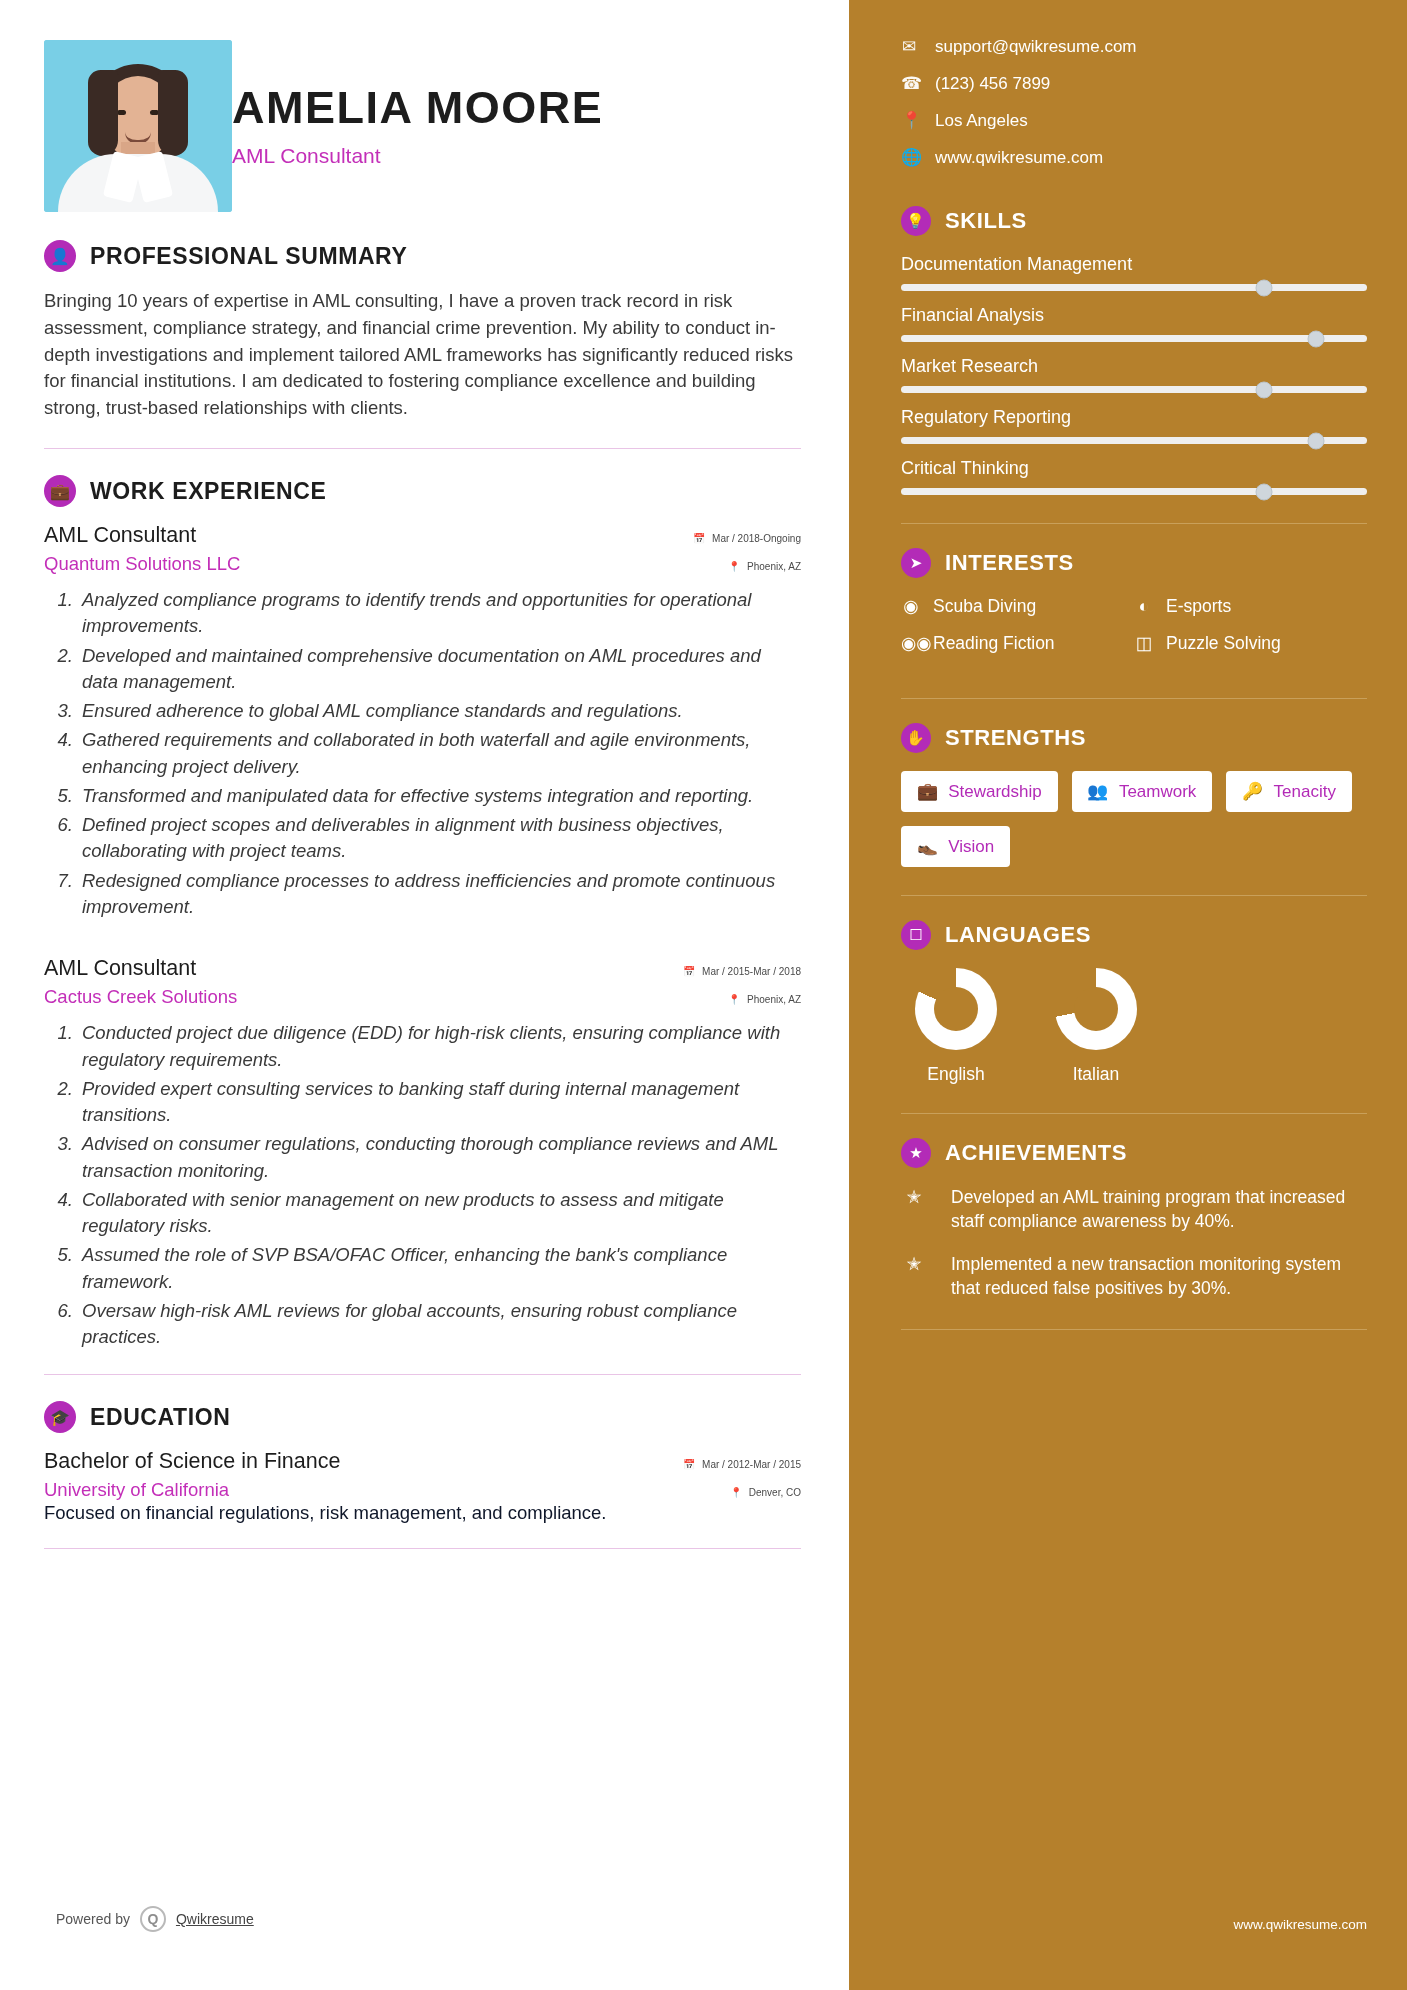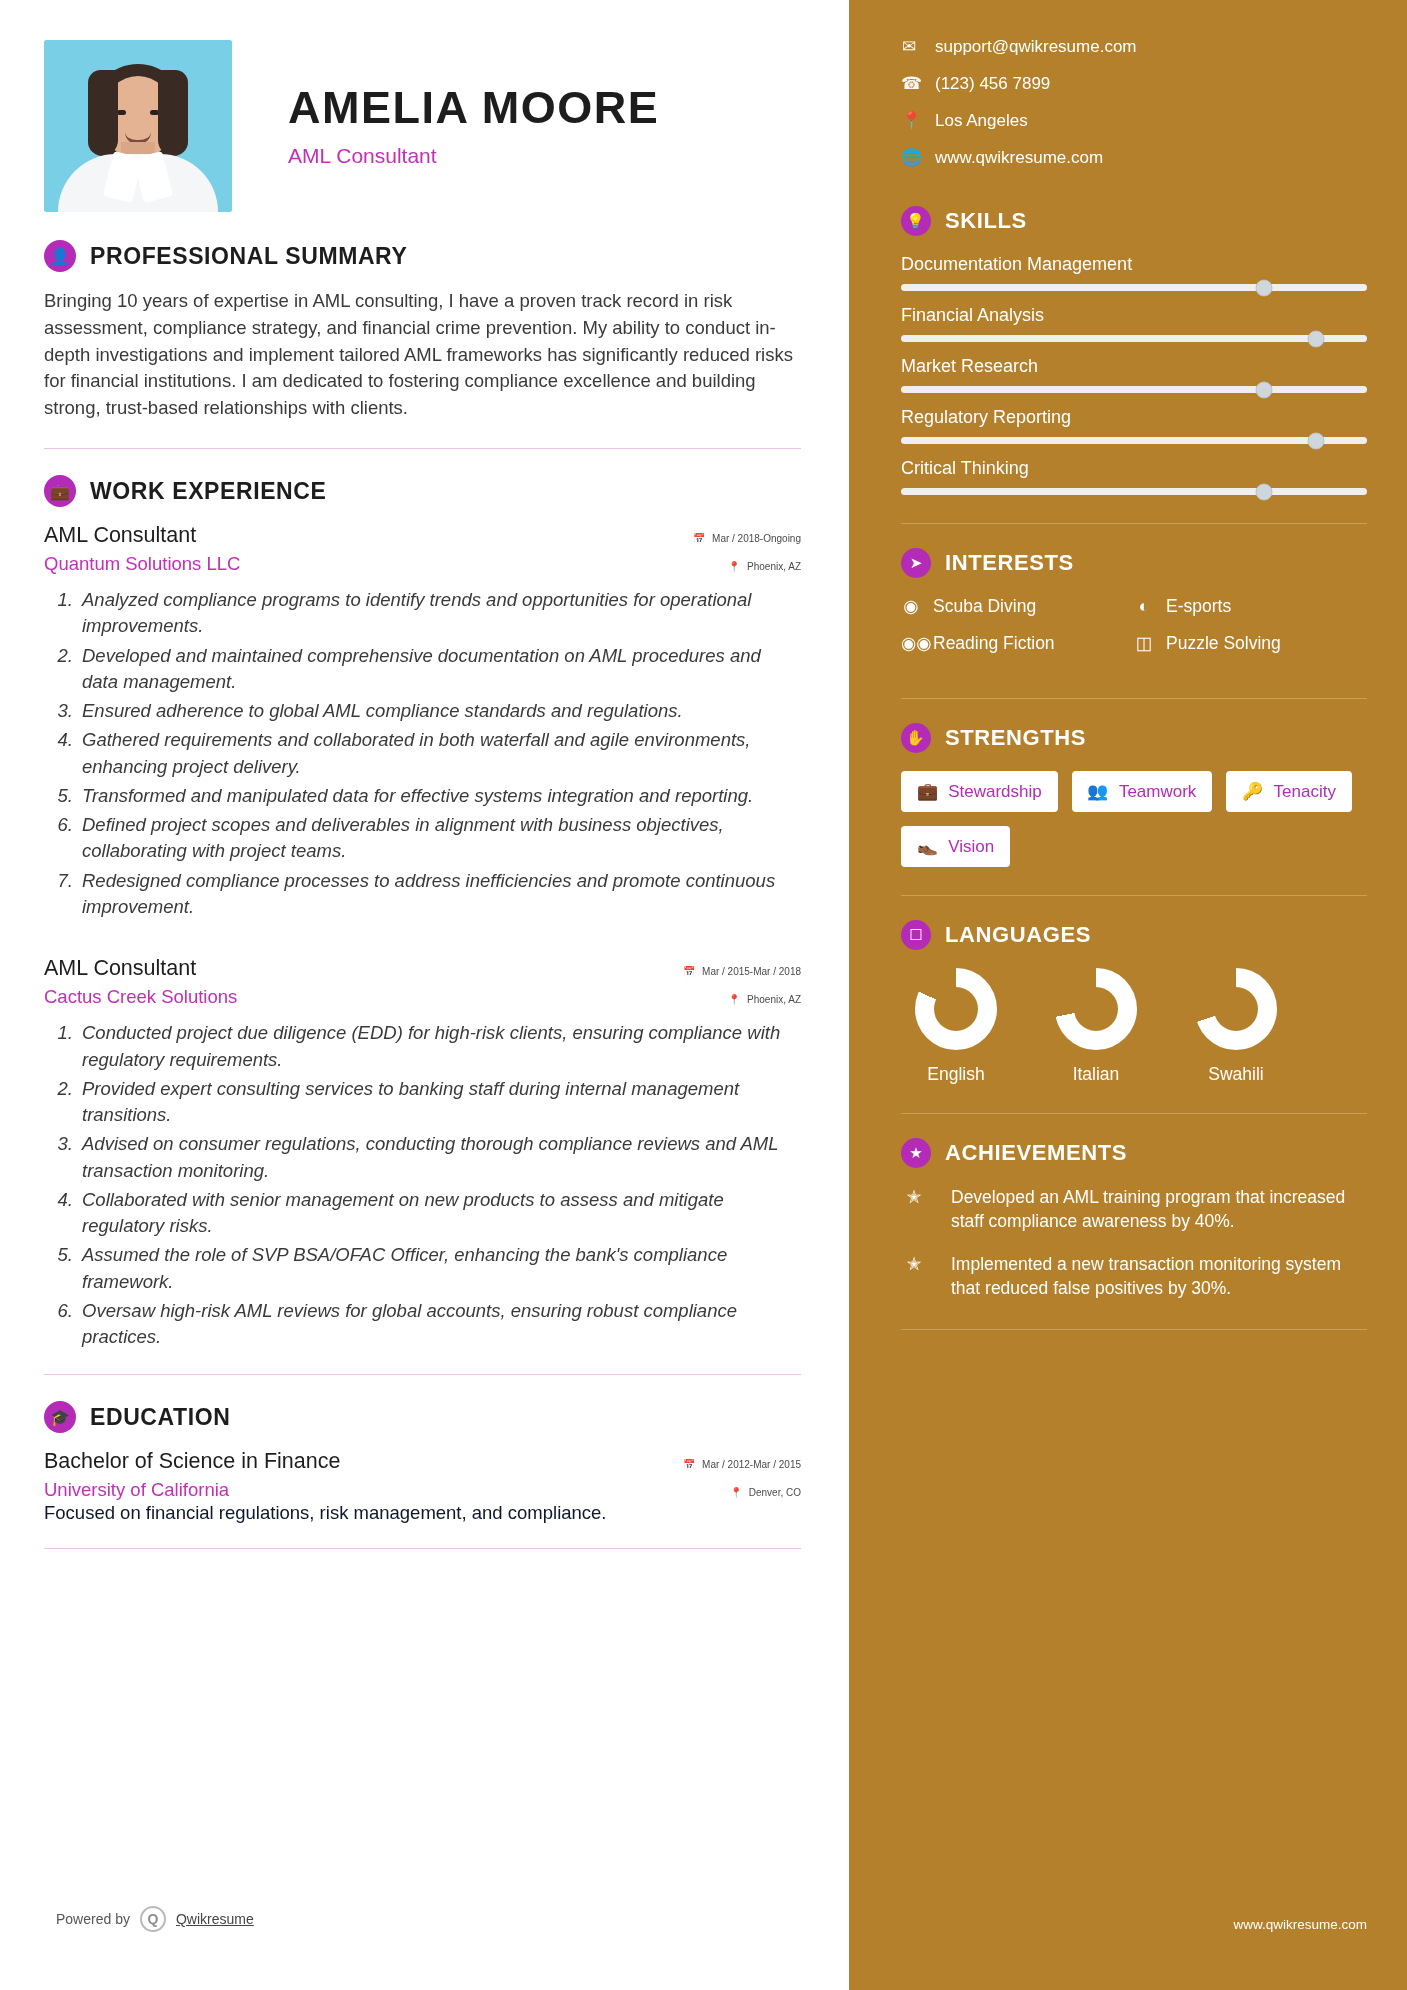--- a/index.html
+++ b/index.html
@@ -46,21 +46,21 @@
   .photo .eye.l { left:50%; margin-left:-21px; }
   .photo .eye.r { left:50%; margin-left:12px; }
   .photo .shirt {
     position:absolute; left:50%; bottom:0; transform:translateX(-50%);
     width:160px; height:58px; background:#f5f6f7; border-radius:72px 72px 0 0;
   }
   .photo .neck { position:absolute; left:50%; bottom:44px; transform:translateX(-50%); width:34px; height:26px; background:#d9a687; }
   .photo .collar-l { position:absolute; left:50%; bottom:12px; margin-left:-30px; width:30px; height:46px; background:#ffffff; transform:rotate(14deg); border-radius:4px; }
   .photo .collar-r { position:absolute; left:50%; bottom:12px; margin-left:0px; width:30px; height:46px; background:#ffffff; transform:rotate(-14deg); border-radius:4px; }
 
-  .name-block { margin-left: 56px; }
+  .name-block { }
   .name {
     font-size: 45px; font-weight: bold; letter-spacing: 1.5px;
     color: #1d1d1d; line-height: 1.05; margin: 0 0 12px 0;
   }
   .role { font-size: 21px; color: #c32fb8; margin: 0; }
 
   .sec-head { display: flex; align-items: center; gap: 14px; margin: 0 0 16px 0; }
   .sec-ico {
     width: 32px; height: 32px; border-radius: 50%;
     background: #b32bb7; color: #fff;
@@ -396,26 +396,20 @@
           <div class="hole"></div>
         </div>
         <div class="lang-name">English</div>
       </div>
       <div class="lang">
         <div class="donut" style="background: conic-gradient(#ffffff 0% 72%, #b5802c 72% 100%);">
           <div class="hole"></div>
         </div>
         <div class="lang-name">Italian</div>
       </div>
-      <div class="lang">
-        <div class="donut" style="background: conic-gradient(#ffffff 0% 70%, #b5802c 70% 100%);">
-          <div class="hole"></div>
-        </div>
-        <div class="lang-name">Swahili</div>
-      </div>
     </div>
 
     <div class="rrule"></div>
 
     <div class="rsec-head">
       <span class="rsec-ico">★</span>
       <span class="rsec-title">ACHIEVEMENTS</span>
     </div>
     <div class="ach">
       <span class="ai">✭</span>

